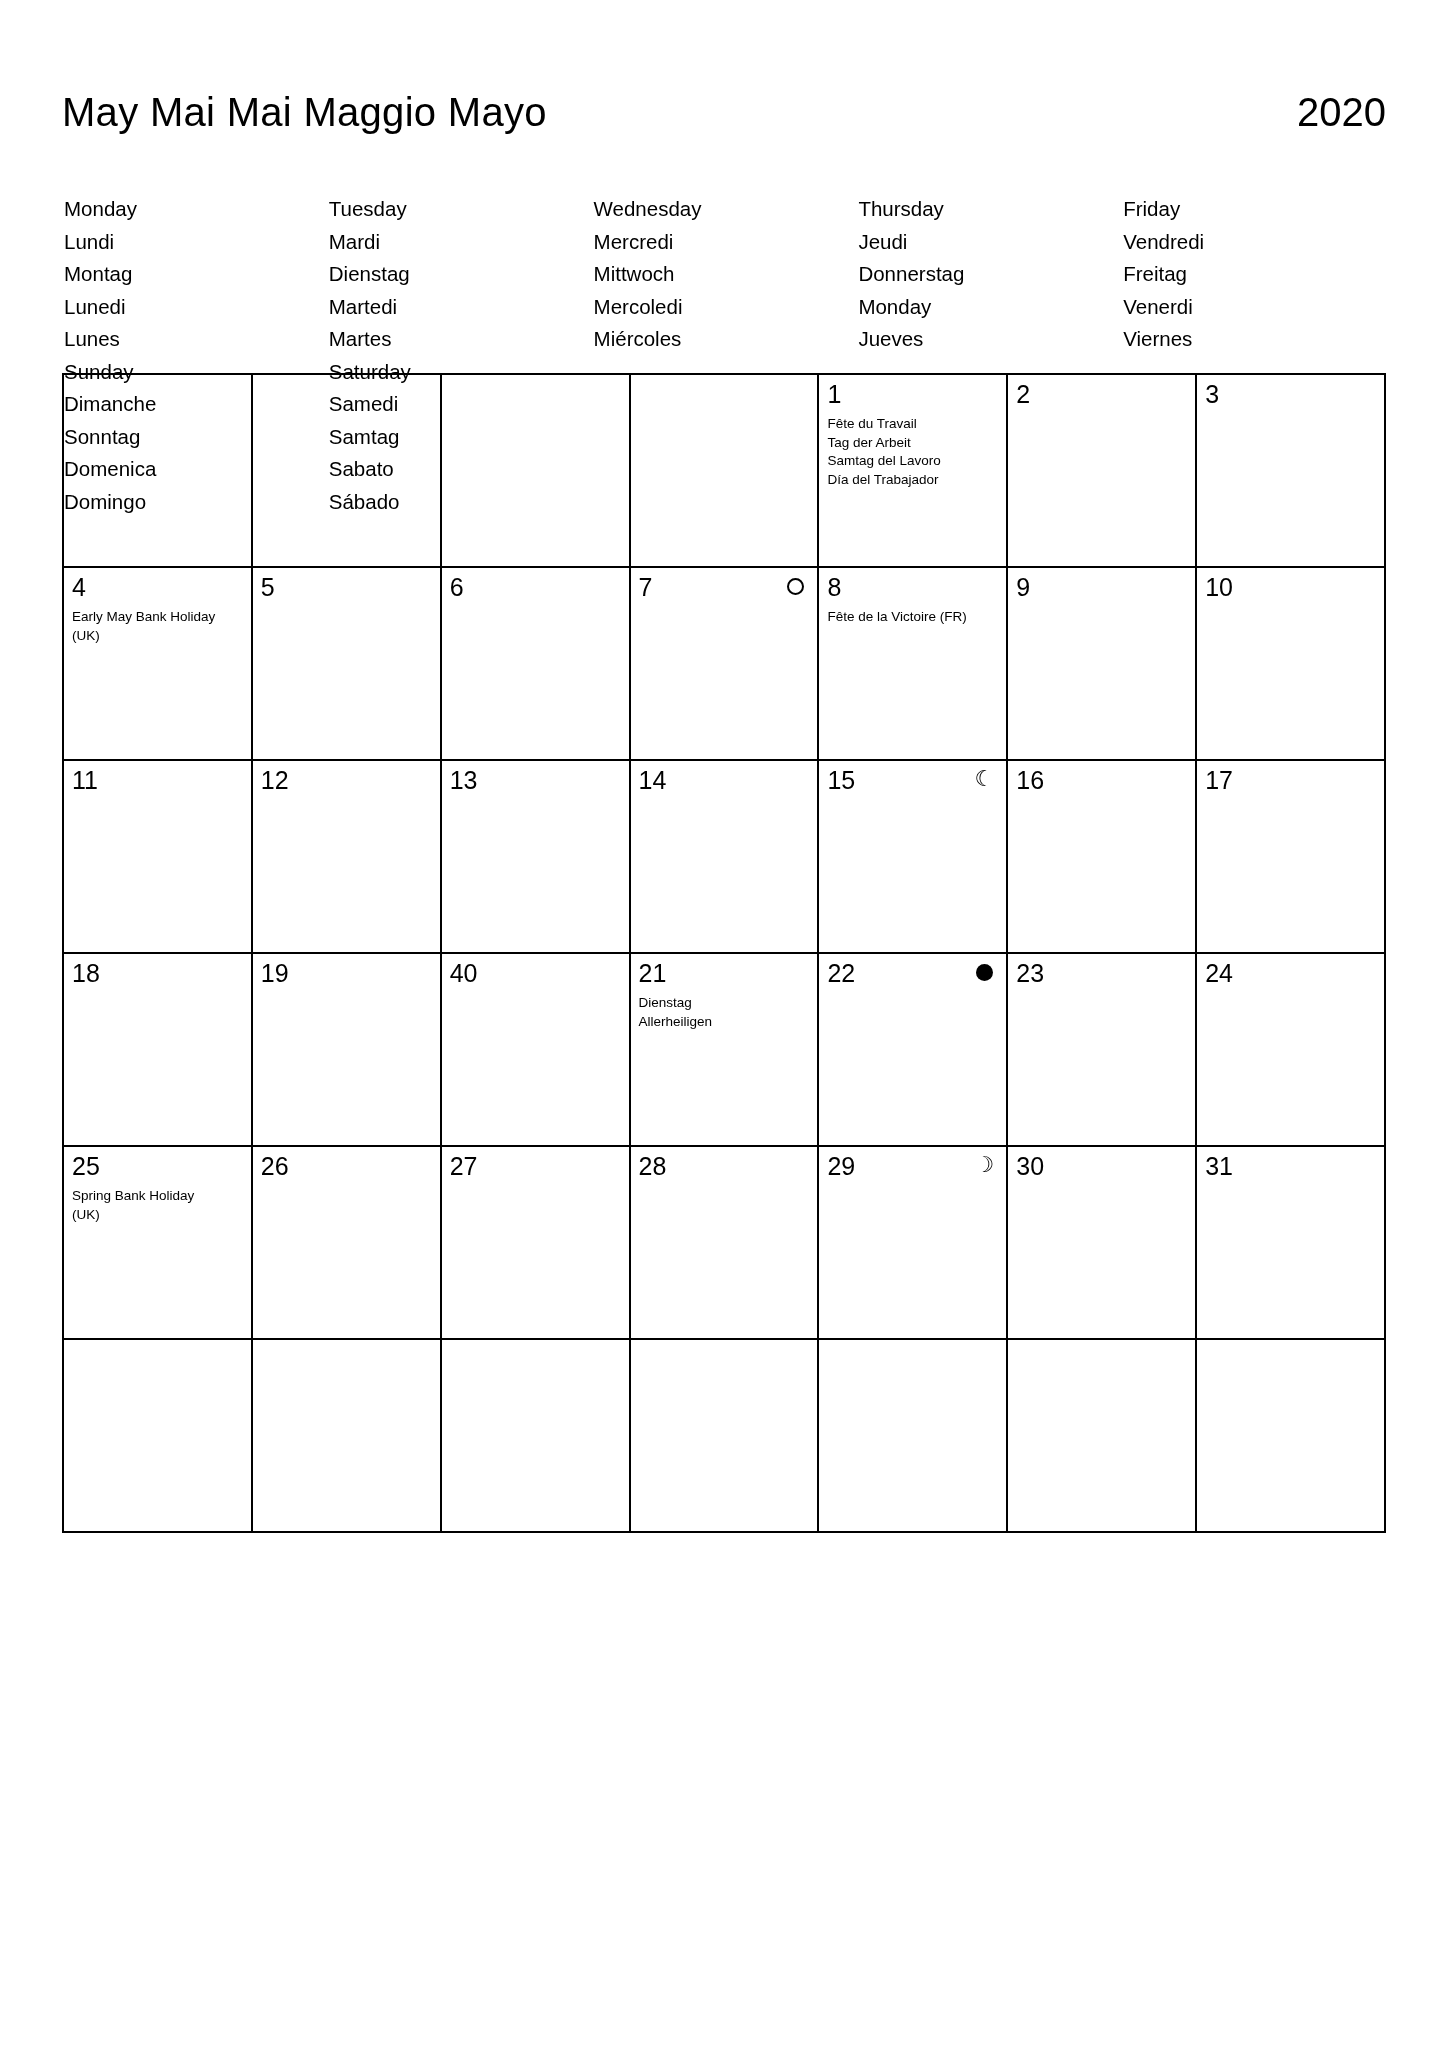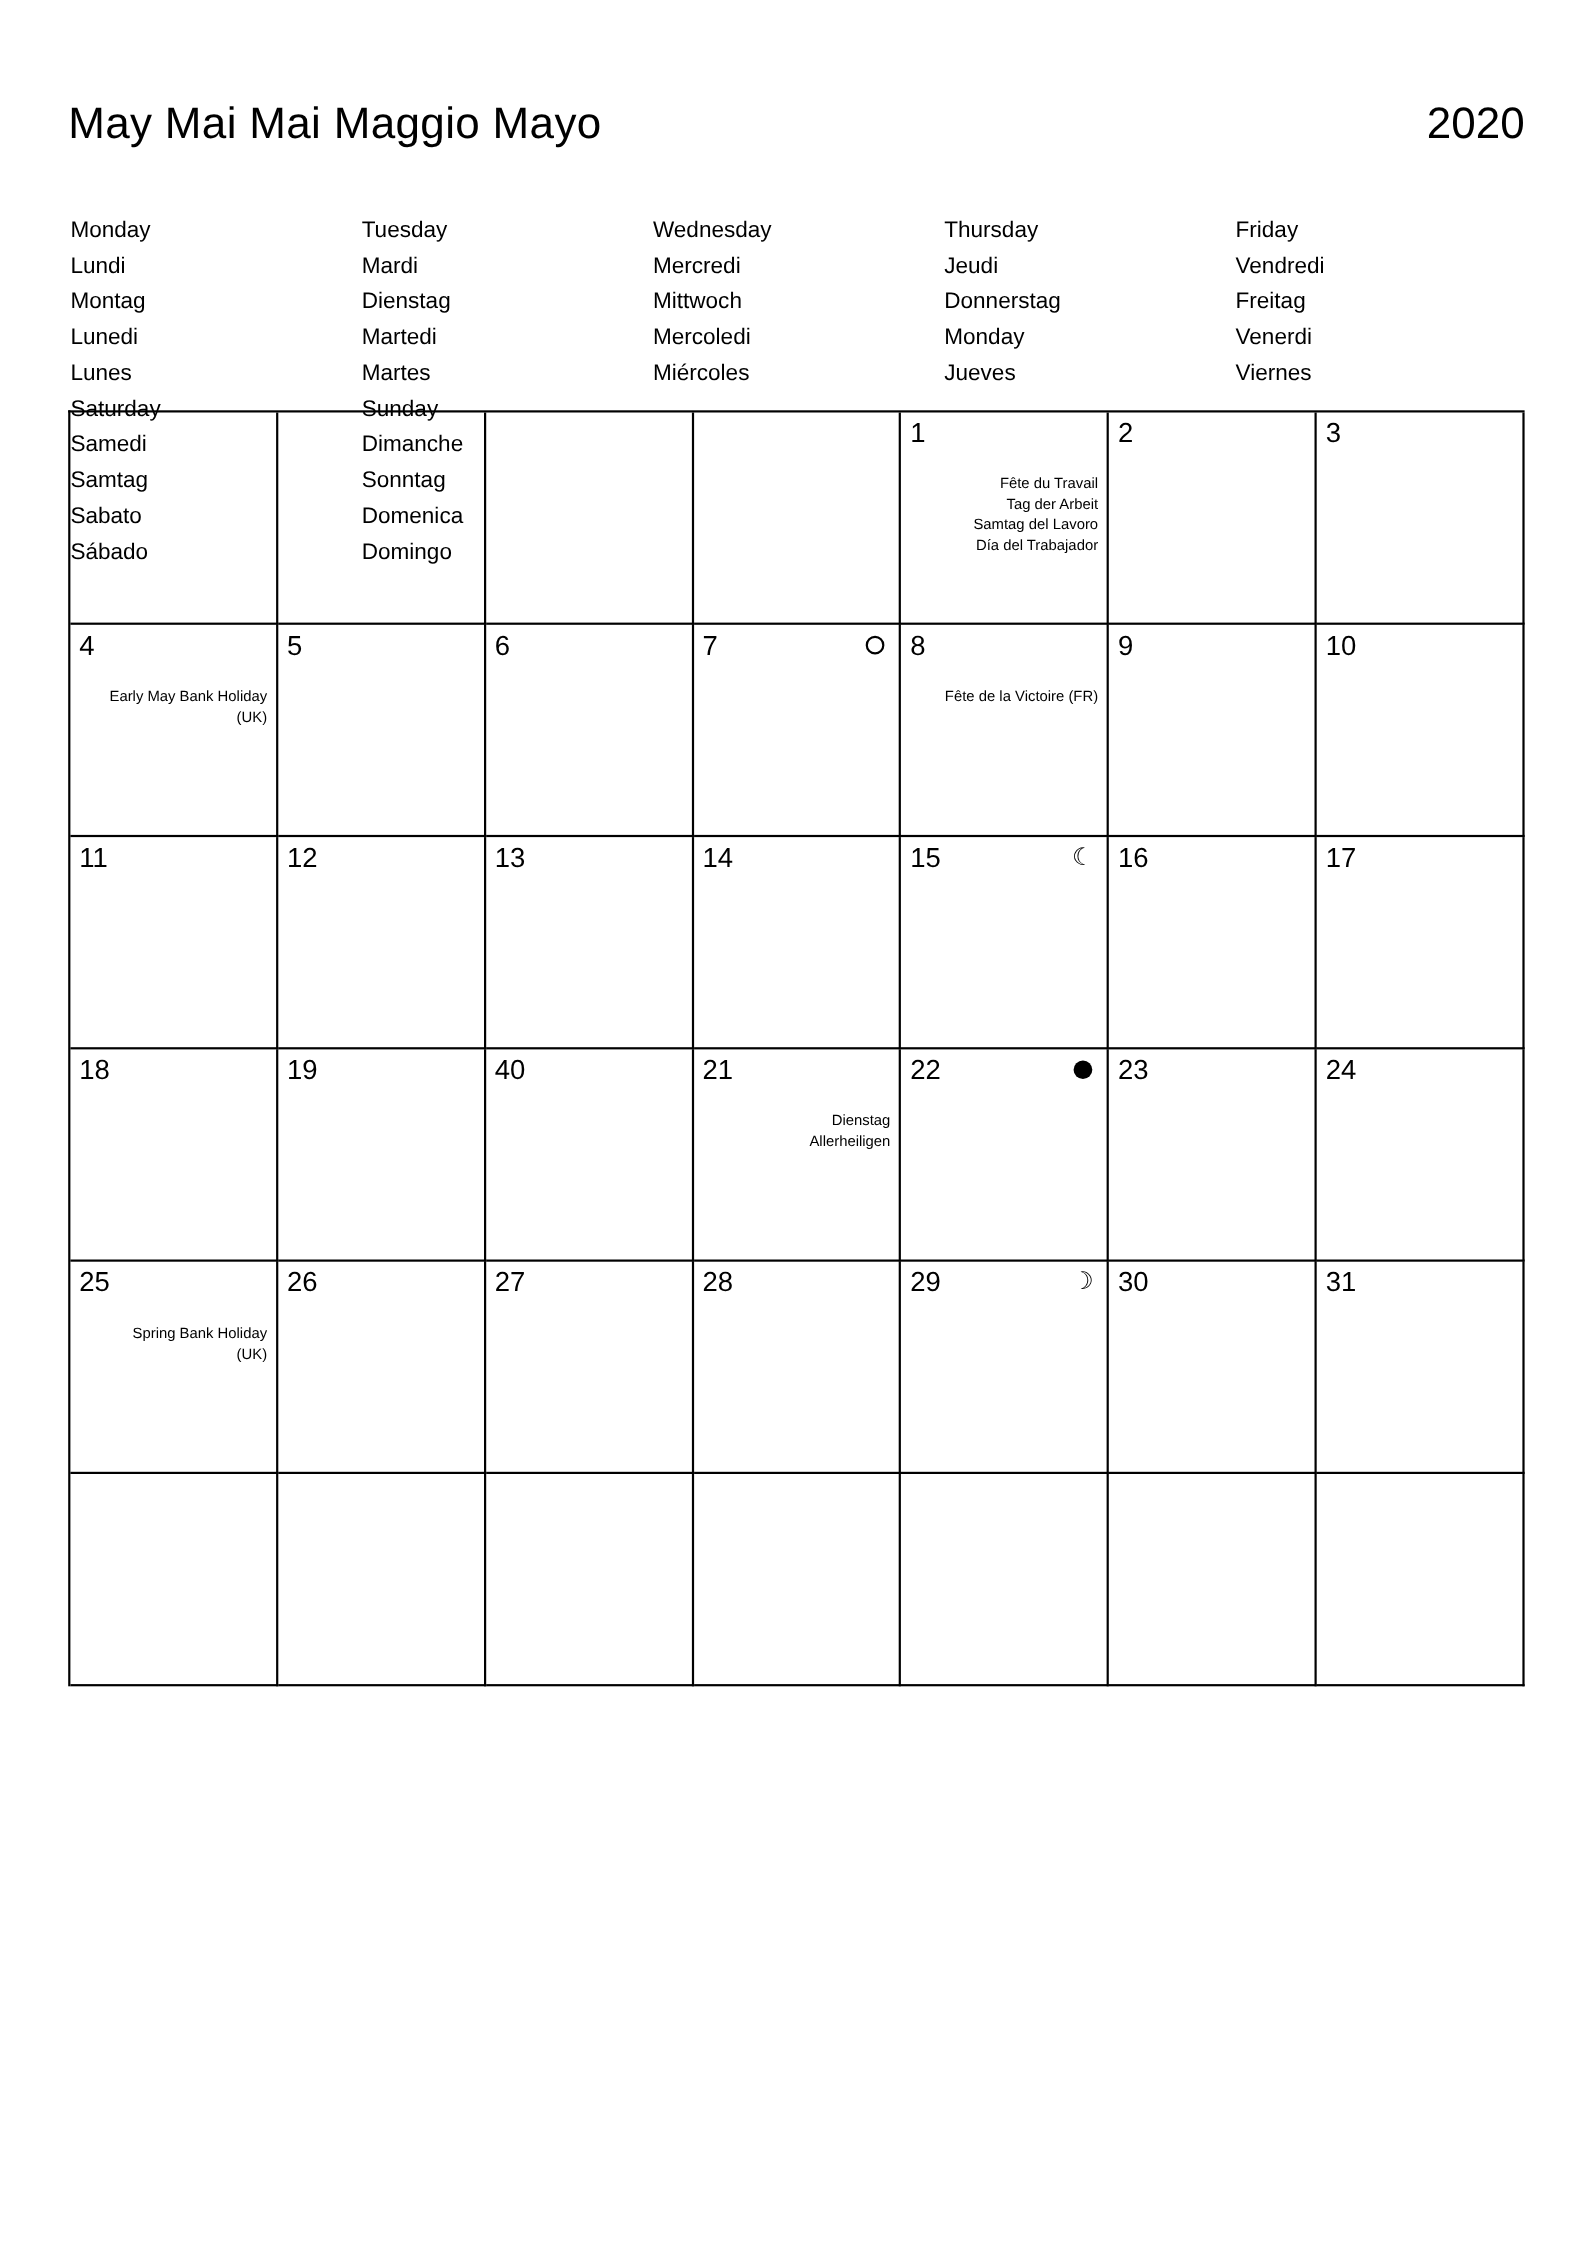--- a/index.html
+++ b/index.html
@@ -114,22 +114,21 @@
     width: 17px;
     height: 17px;
     border-radius: 50%;
     border: 2px solid #000;
     background: #fff;
     box-sizing: border-box;
     margin-top: 4px;
     margin-right: 5px;
   }
   .events {
-    margin-top: 22px;
-    text-align: right;
+    margin-top: 6px;
   }
   .event-line {
     font-size: 13.5px;
     line-height: 18.5px;
     white-space: nowrap;
   }
   .empty-cell .day-top { visibility: hidden; }
 </style>
 </head>
 <body>
@@ -171,33 +170,33 @@
         <div>Jueves</div>
       </div>
       <div class="weekday-cell">
         <div>Friday</div>
         <div>Vendredi</div>
         <div>Freitag</div>
         <div>Venerdi</div>
         <div>Viernes</div>
       </div>
       <div class="weekday-cell">
+        <div>Sunday</div>
+        <div>Dimanche</div>
+        <div>Sonntag</div>
+        <div>Domenica</div>
+        <div>Domingo</div>
+      </div>
+      <div class="weekday-cell">
         <div>Saturday</div>
         <div>Samedi</div>
         <div>Samtag</div>
         <div>Sabato</div>
         <div>Sábado</div>
       </div>
-      <div class="weekday-cell">
-        <div>Sunday</div>
-        <div>Dimanche</div>
-        <div>Sonntag</div>
-        <div>Domenica</div>
-        <div>Domingo</div>
-      </div>
     </div>
 
   <div class="cal-grid">
       <div class="day-cell empty-cell">
         <div class="day-top">
           <span class="day-num"></span>
         </div>
       </div>
       <div class="day-cell empty-cell">
         <div class="day-top">

